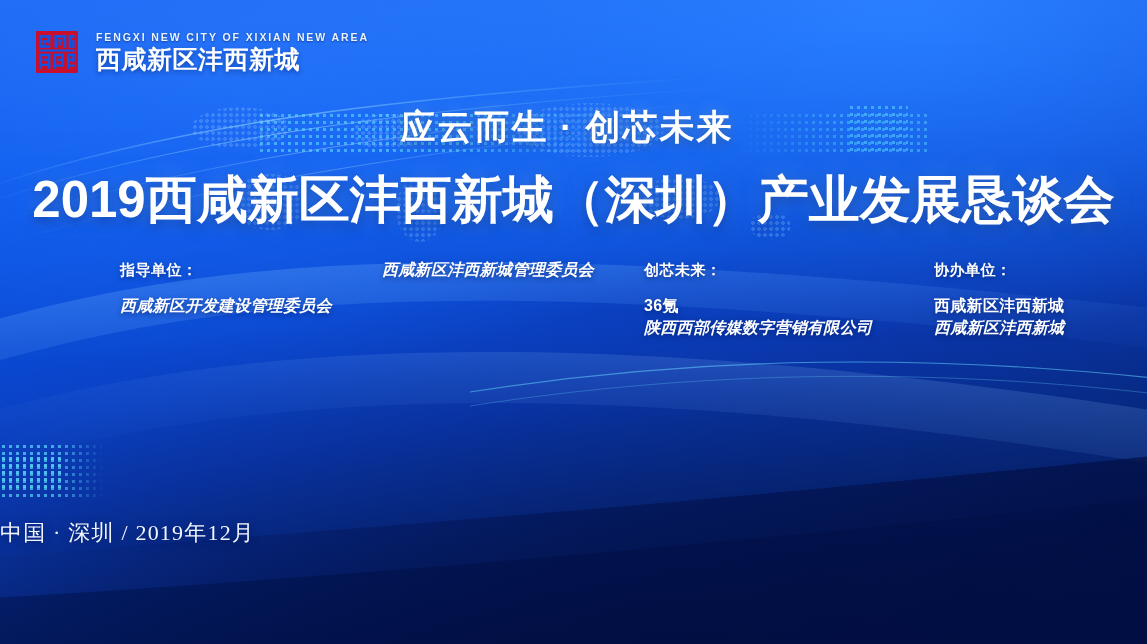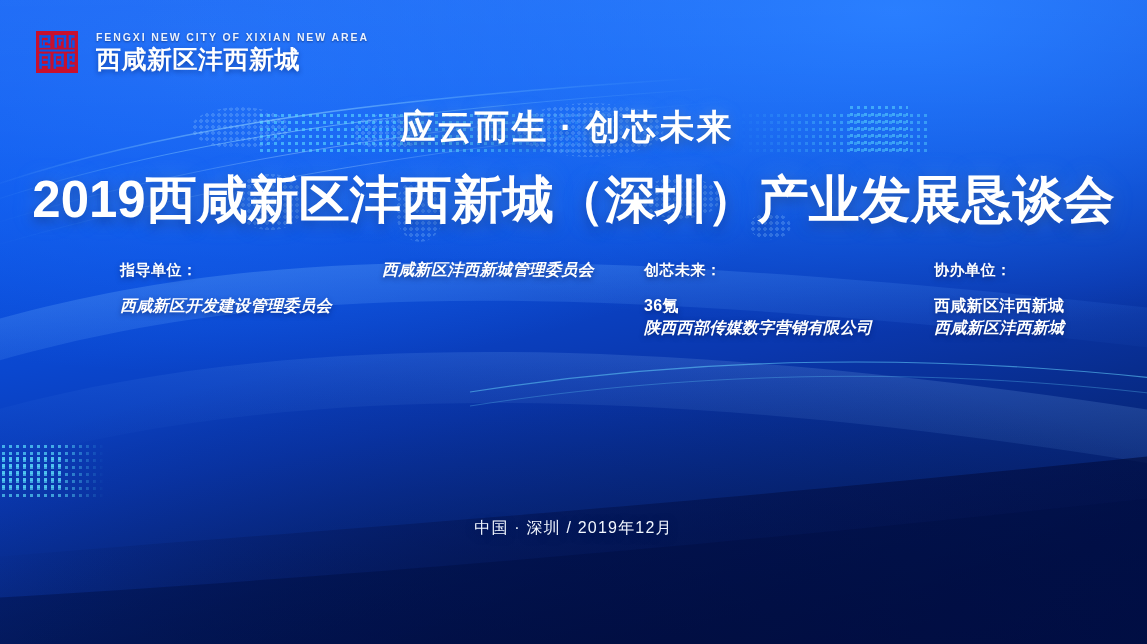--- a/index.html
+++ b/index.html
@@ -133,24 +133,24 @@
   .org-item{
     font-size:16px; font-weight:700; color:#ffffff; line-height:1;
     margin-bottom:6px; letter-spacing:.3px; white-space:nowrap;
     text-shadow:0 2px 5px rgba(0,20,80,.5);
   }
   .org-item:last-child{ margin-bottom:0;font-style:italic; }
 
   
   .footer{
     position:absolute; top:518px; left:0; right:0;
-    text-align:center;
-    font-size:16px; font-weight:400; color:#f2f7ff;
+    font-size:22px; font-weight:400; color:#f2f7ff;
     letter-spacing:1.2px;
     text-shadow:0 2px 8px rgba(0,15,70,.6);
+    font-family:Liberation Serif, serif;
   }
 </style>
 </head>
 <body>
 
 <div class="poster">
 
   <div class="sweeps">
     <svg width="1147" height="644" viewBox="0 0 1147 644" preserveAspectRatio="none">
       <defs>

